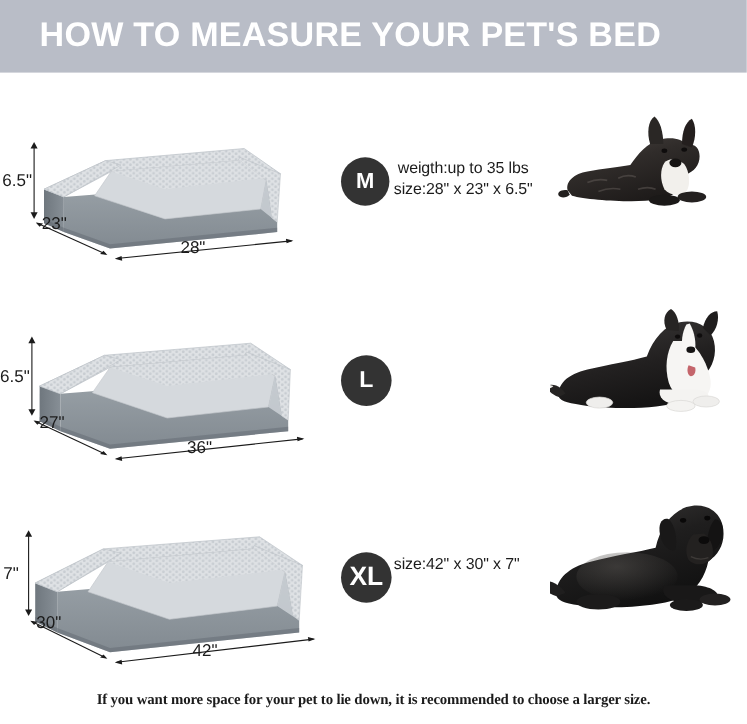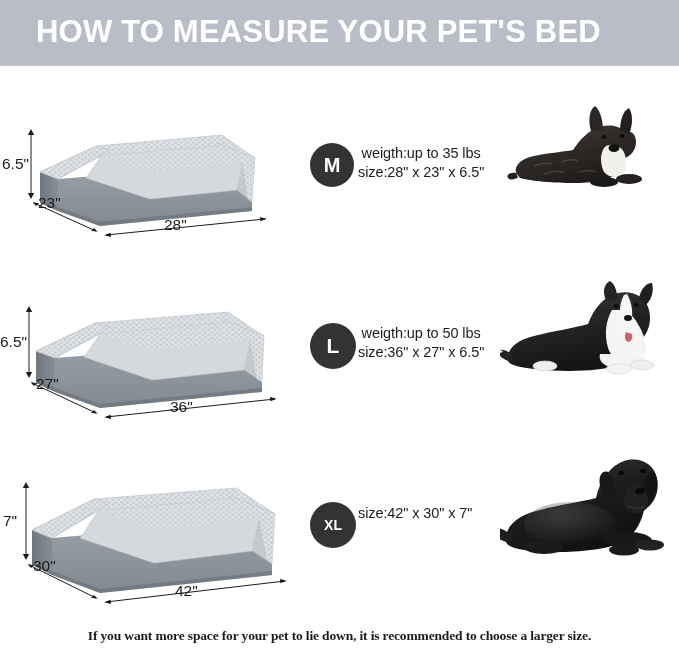--- a/index.html
+++ b/index.html
@@ -74,21 +74,21 @@
     left: 10px;
     border-radius: 50%;
     background: #333333;
     color: #ffffff;
     font-weight: bold;
     text-align: center;
     font-family: "Liberation Sans", sans-serif;
   }
   .badge-m  { top: 57px; width: 44px; height: 44px; line-height: 44px; font-size: 20px; }
   .badge-l  { top: 57px; width: 46px; height: 46px; line-height: 46px; font-size: 21px; }
-  .badge-xl { top: 56px; width: 46px; height: 46px; line-height: 46px; font-size: 14px; }
+  .badge-xl { top: 56px; width: 46px; height: 46px; line-height: 46px; font-size: 24px; }
 
   .spec-text {
     position: absolute;
     left: 58px;
     top: 58px;
     font-size: 14.5px;
     line-height: 19px;
     color: #1c1c1c;
     white-space: nowrap;
     font-family: "Liberation Sans", sans-serif;
@@ -289,24 +289,20 @@
           <path d="M104.3,151.2 l6.2,-2.4 l0.6,4.2 Z" fill="#1b1b1b" stroke="none"></path>
           <path d="M276.7,132.8 l-6.2,2.4 l-0.6,-4.2 Z" fill="#1b1b1b" stroke="none"></path>
         </g>
         <text x="170" y="146" font-family="Liberation Sans, sans-serif" font-size="15.5" fill="#1b1b1b">36"</text>
       </svg>
 
     </div>
 
     <div class="spec-block">
       <div class="size-badge badge-l">L</div>
-      <div class="spec-text">
-        <div>weigth:up to 50 lbs</div>
-        <div>size:36" x 27" x 6.5"</div>
-      </div>
     </div>
 
     <div class="dog-figure">
       <svg class="dog-svg" width="179" height="180" viewBox="0 0 179 180" xmlns="http://www.w3.org/2000/svg">
         <defs>
           <linearGradient id="collie-black" x1="0" y1="0" x2="0.4" y2="1">
             <stop offset="0%" stop-color="#3c3a39"></stop>
             <stop offset="60%" stop-color="#222020"></stop>
             <stop offset="100%" stop-color="#151414"></stop>
           </linearGradient>

